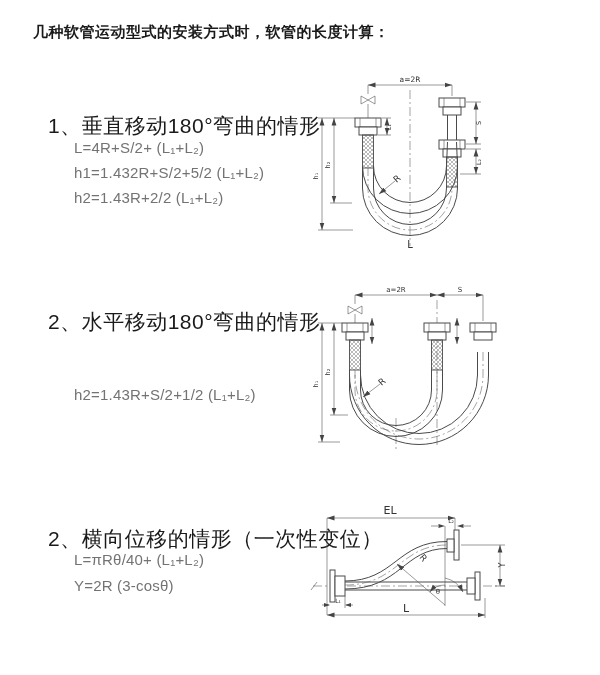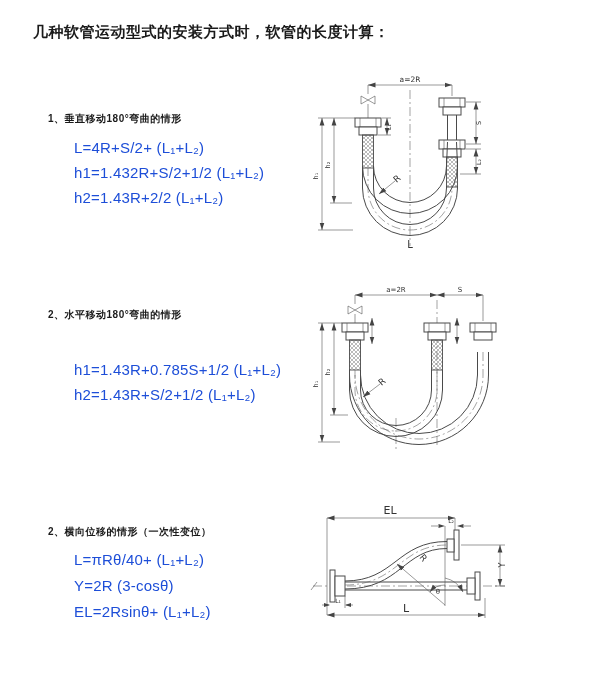--- a/index.html
+++ b/index.html
@@ -2,51 +2,49 @@
 <html><head>
 <meta charset="utf-8">
 <style>
   html,body{margin:0;padding:0;background:#e8e8e8;}
   .page{
     position:relative;width:600px;height:675px;background:#ffffff;
     font-family:"Liberation Sans",sans-serif;color:#1a1a1a;overflow:hidden;
     margin:0 auto;
   }
   .doc-title{position:absolute;left:33px;top:23px;font-size:15px;font-weight:700;letter-spacing:.5px;}
-  .sec-heading{position:absolute;left:48px;font-size:10px;font-weight:700;letter-spacing:.5px;}
-  .formula{position:absolute;left:74px;font-size:15px;font-weight:400;color:#1d4ed8;letter-spacing:.2px;}
+  .sec-heading{position:absolute;left:48px;font-size:21px;font-weight:400;letter-spacing:.5px;}
+  .formula{position:absolute;left:74px;font-size:15px;font-weight:400;color:#737373;letter-spacing:.2px;}
   .dsvg{position:absolute;}
   svg text{font-family:"DejaVu Sans","Liberation Sans",sans-serif;fill:#333;}
   .wall{fill:none;stroke:#4a4a4a;stroke-width:1;}
   .fit{fill:#fff;stroke:#4a4a4a;stroke-width:1;}
   .thin{fill:none;stroke:#555;stroke-width:.6;}
   .dim{fill:none;stroke:#555;stroke-width:.6;}
   .cl{fill:none;stroke:#666;stroke-width:.6;stroke-dasharray:9 3 2 3;}
   .ah{fill:#444;stroke:none;}
 </style>
 </head>
 <body>
 
 <div class="page">
 
   <div class="doc-title">几种软管运动型式的安装方式时，软管的长度计算：</div>
 
   <div class="sec-heading" style="top:112px">1、垂直移动180°弯曲的情形</div>
   <div class="formula" style="top:139px">L=4R+S/2+ (L₁+L₂)</div>
-  <div class="formula" style="top:164px">h1=1.432R+S/2+1/2 (L₁+L₂)</div>
+  <div class="formula" style="top:164px">h1=1.432R+S/2+5/2 (L₁+L₂)</div>
   <div class="formula" style="top:189px">h2=1.43R+2/2 (L₁+L₂)</div>
 
   <div class="sec-heading" style="top:308px">2、水平移动180°弯曲的情形</div>
-  <div class="formula" style="top:361px">h1=1.43R+0.785S+1/2 (L₁+L₂)</div>
   <div class="formula" style="top:386px">h2=1.43R+S/2+1/2 (L₁+L₂)</div>
 
   <div class="sec-heading" style="top:525px">2、横向位移的情形（一次性变位）</div>
   <div class="formula" style="top:551px">L=πRθ/40+ (L₁+L₂)</div>
   <div class="formula" style="top:577px">Y=2R (3-cosθ)</div>
-  <div class="formula" style="top:603px">EL=2Rsinθ+ (L₁+L₂)</div>
 
   <svg class="dsvg" style="left:300px;top:70px" width="290" height="190" viewBox="0 0 290 190">
     <defs>
       <marker id="d1a" markerWidth="9" markerHeight="8" refX="7.5" refY="3" orient="auto-start-reverse" markerUnits="userSpaceOnUse">
         <path d="M0,0.6 L7.5,3 L0,5.4 Z" fill="#444"></path>
       </marker>
       <pattern id="d1b" patternUnits="userSpaceOnUse" width="4" height="4">
         <path d="M0,4 L4,0 M0,0 L4,4" stroke="#777" stroke-width=".5"></path>
       </pattern>
     </defs>

